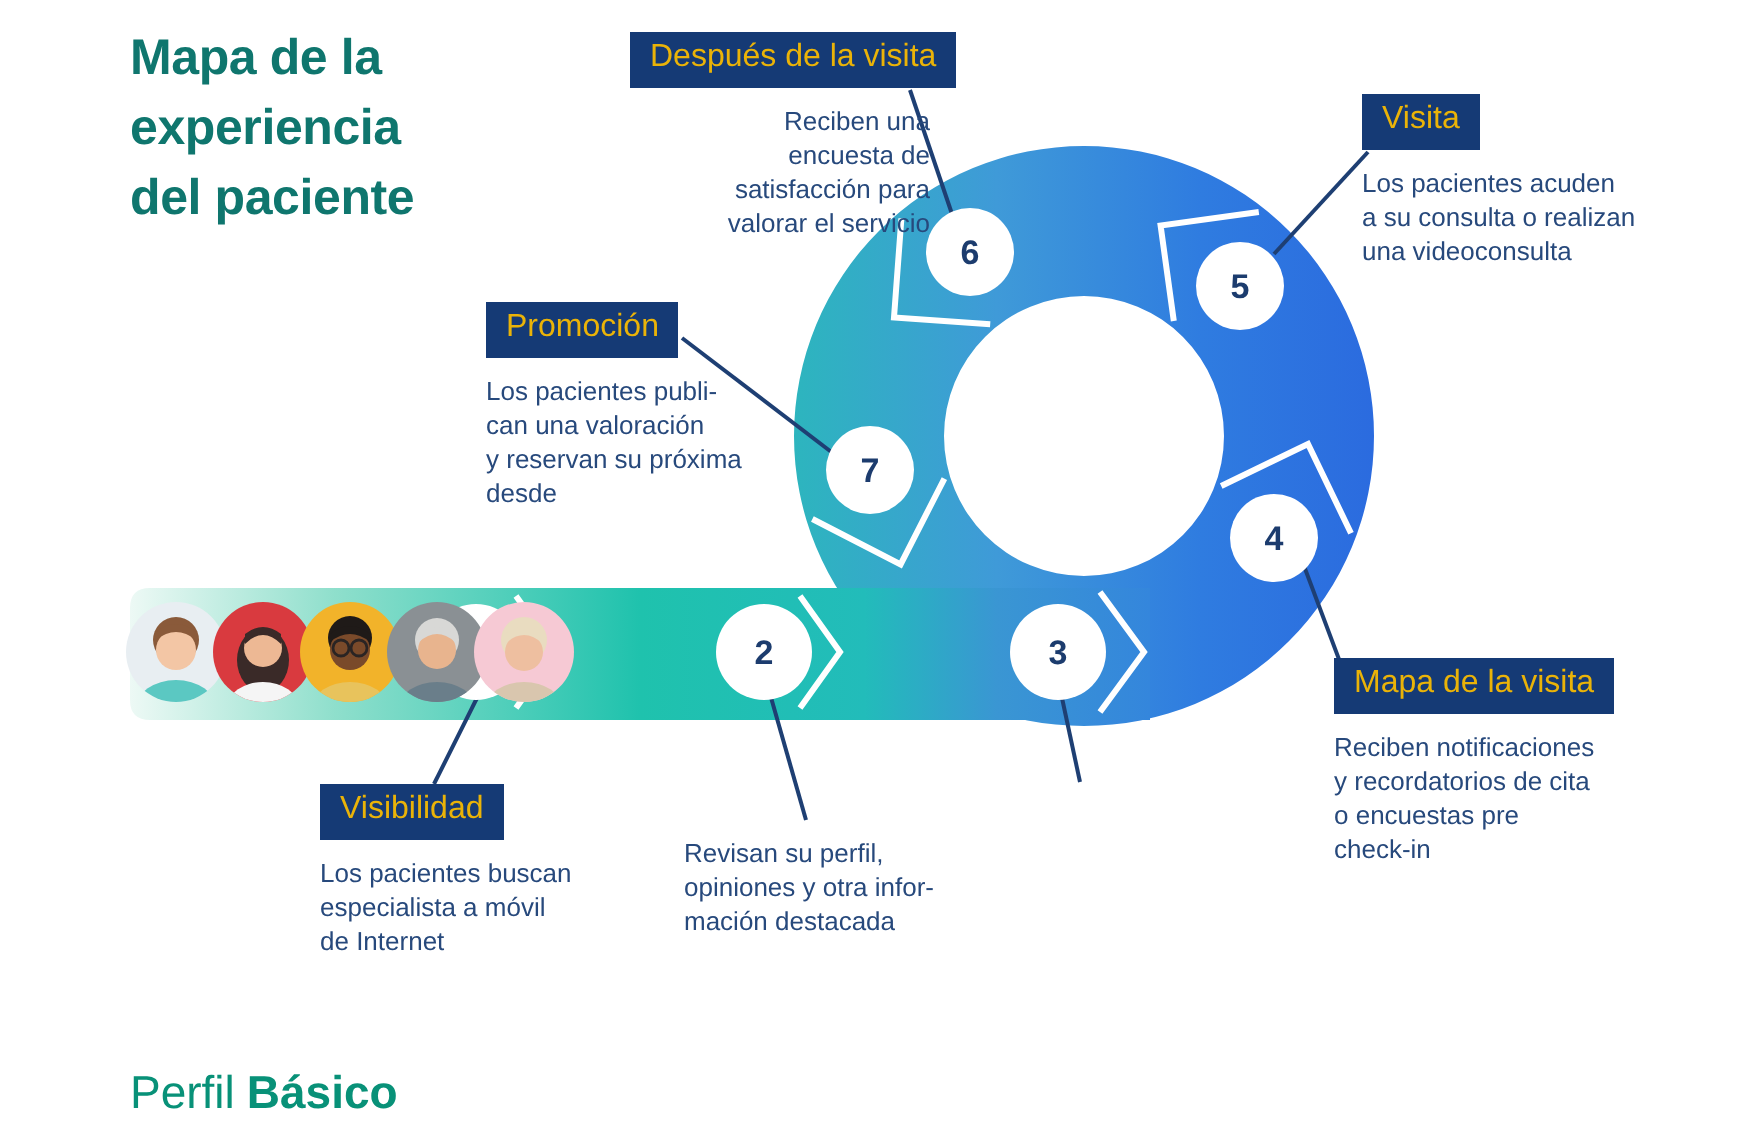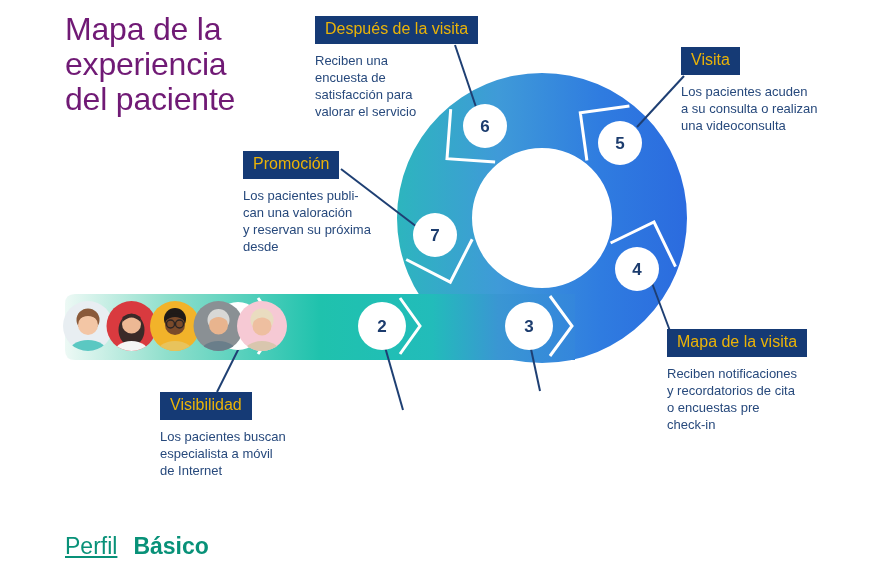--- a/index.html
+++ b/index.html
@@ -3,38 +3,38 @@
 <meta charset="utf-8">
 <style>
   html,body{margin:0;padding:0;background:#fff;}
   .canvas{
     position:relative;width:870px;height:570px;overflow:hidden;background:#ffffff;
     font-family:"Liberation Sans", sans-serif;
   }
   .bg-svg{position:absolute;left:0;top:0;}
   .title{
     position:absolute;left:65px;top:12px;
-    font-size:32px;line-height:35px;font-weight:400;color:#701a75;
+    font-size:25px;line-height:35px;font-weight:700;color:#0f766e;
     white-space:pre-line;letter-spacing:-0.2px;
   }
   .step-panel{position:absolute;}
   .tag{
     display:inline-block;background:#153a75;color:#eab308;
     font-size:16px;line-height:20px;padding:3px 10px 5px 10px;
     white-space:nowrap;
   }
   .desc{
     margin-top:8px;font-size:13px;line-height:17px;color:#27497c;
     white-space:pre-line;width:190px;
   }
   .footer-label{position:absolute;top:533px;font-size:23px;line-height:26px;}
   .footer-basic{left:65px;color:#089178;}
   .footer-premium{left:420px;color:#2463dd;}
-  .footer-label .w1{font-weight:400;text-decoration:underline;}
-  .footer-label .w2{font-weight:700;margin-left:16px;}
+  .footer-label .w1{font-weight:400;}
+  .footer-label .w2{font-weight:700;margin-left:6px;}
   .num{font-size:17px;font-weight:700;fill:#1c3c6e;}
 </style>
 </head>
 <body>
 
 <div class="canvas">
 
   <svg class="bg-svg" width="870" height="570" viewBox="0 0 870 570">
     <defs>
       <linearGradient id="ringGrad" gradientUnits="userSpaceOnUse" x1="397" y1="218" x2="687" y2="218">
@@ -154,41 +154,44 @@
 del paciente</div>
 
   <div class="step-panel" style="left:160px;top:392px;">
     <div class="tag">Visibilidad</div>
     <div class="desc">Los pacientes buscan
 especialista a móvil
 de Internet</div>
   </div>
 
   <div class="step-panel" style="left:342px;top:410px;">
+    <div class="desc">Revisan su perfil,
+opiniones y otra infor-
+mación destacada</div>
   </div>
 
 
   <div class="step-panel" style="left:667px;top:329px;">
     <div class="tag">Mapa de la visita</div>
     <div class="desc">Reciben notificaciones
 y recordatorios de cita
 o encuestas pre
 check-in</div>
   </div>
 
   <div class="step-panel" style="left:681px;top:47px;">
     <div class="tag">Visita</div>
     <div class="desc">Los pacientes acuden
 a su consulta o realizan
 una videoconsulta</div>
   </div>
 
   <div class="step-panel" style="left:315px;top:16px;">
     <div class="tag">Después de la visita</div>
-    <div class="desc" style="width:150px;">Reciben una
+    <div class="desc" style="width:150px;text-align:right;">Reciben una
 encuesta de
 satisfacción para
 valorar el servicio</div>
   </div>
 
   <div class="step-panel" style="left:243px;top:151px;">
     <div class="tag">Promoción</div>
     <div class="desc">Los pacientes publi-
 can una valoración
 y reservan su próxima

